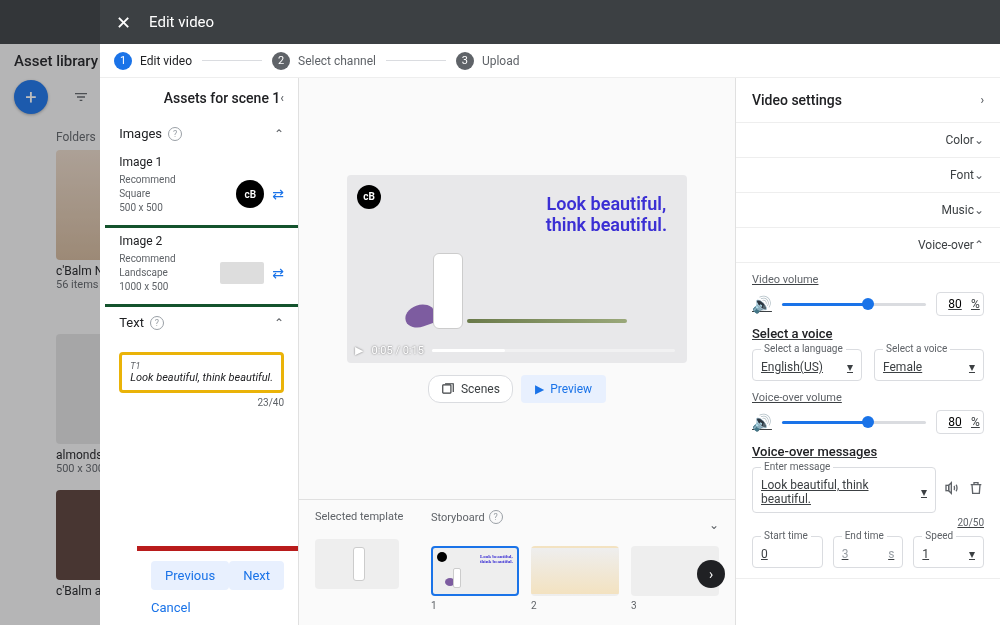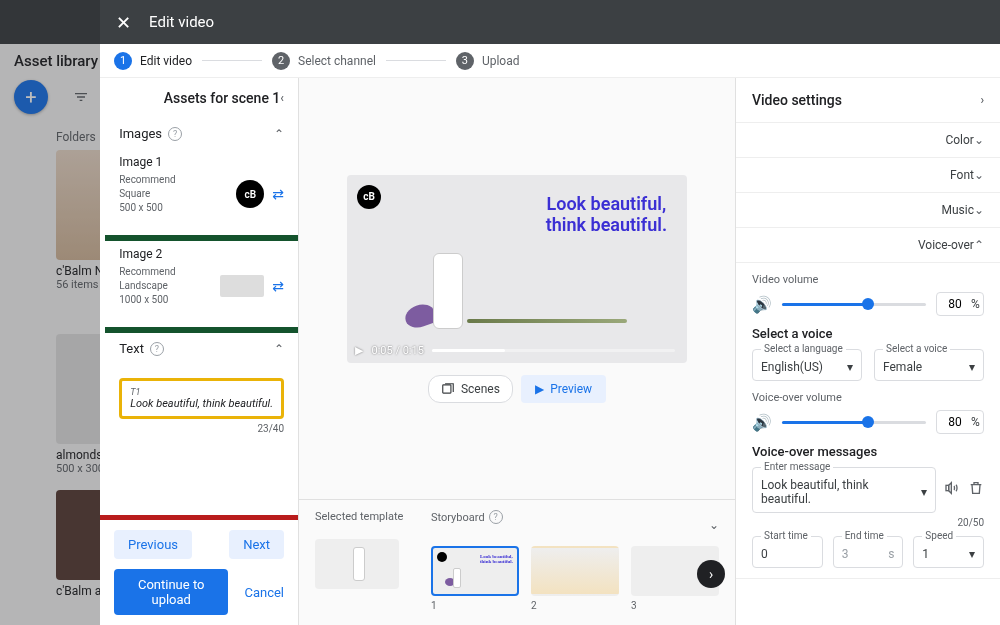--- a/index.html
+++ b/index.html
@@ -37,21 +37,21 @@
 
 .m-body { flex:1; display:flex; overflow:hidden; }
 
 
 .left { width:214px; border-right:1px solid #e0e0e0; display:flex; flex-direction:column;align-items:flex-end; }
 .left-head { padding:12px 14px; display:flex; justify-content:space-between; align-items:center; font-size:14px; font-weight:500; color:#202124; }
 .left-scroll { flex:1; overflow-y:auto; }
 .sec-head { padding:8px 14px; display:flex; align-items:center; gap:6px; font-size:13px; color:#202124; justify-content:space-between; }
 .sec-head .t { display:flex; align-items:center; gap:6px; }
 .help-ic { width:14px; height:14px; border:1px solid #9aa0a6; border-radius:50%; font-size:9px; color:#9aa0a6; display:flex; align-items:center; justify-content:center; }
-.img-block { padding:6px 14px 20px; border-bottom:6px solid #14532d; }
+.img-block { padding:6px 14px 10px; border-bottom:3px solid #14532d; }
 .img-title { font-size:12px; color:#202124; margin-bottom:4px; }
 .img-row { display:flex; align-items:center; justify-content:space-between; }
 .img-meta { font-size:10px; color:#5f6368; line-height:1.4; }
 .img-right { display:flex; align-items:center; gap:8px; }
 .thumb-sm { width:28px; height:28px; border-radius:50%; background:#000; color:#fff; display:flex; align-items:center; justify-content:center; font-size:10px; font-weight:600; }
 .thumb-rect { width:44px; height:22px; background:#ddd; border-radius:2px; }
 .swap-ic { color:#1a73e8; font-size:14px; }
 .text-block { padding:8px 14px; }
 .text-input { border:3px solid #eab308; border-radius:4px; padding:6px 8px; font-size:11px; color:#202124; margin-top:6px;font-style:italic; }
 .text-input .lab { font-size:9px; color:#5f6368; }
@@ -89,21 +89,21 @@
 .story-thumb { width:88px; height:50px; background:#eee; border-radius:4px; border:2px solid transparent; position:relative; overflow:hidden; }
 .story-thumb.sel { border-color:#1a73e8; }
 .story-num { font-size:10px; color:#5f6368; margin-top:4px; }
 .story-next { width:28px; height:28px; border-radius:50%; background:#202124; color:#fff; display:flex; align-items:center; justify-content:center; position:absolute; right:-6px; top:14px; font-size:14px; cursor:pointer; }
 .story-head { display:flex; justify-content:space-between; align-items:center; margin-bottom:6px; }
 
 
 .right { width:284px; display:flex; flex-direction:column; overflow-y:auto; font-size:12px; color:#3c4043; }
 .r-head { padding:14px 16px; display:flex; justify-content:space-between; align-items:center; font-size:14px; font-weight:500; color:#202124; border-bottom:1px solid #eee; }
 .r-sec { padding:10px 16px; border-bottom:1px solid #eee; display:flex; justify-content:flex-end; align-items:center; cursor:pointer; }
-.r-body { padding:10px 16px; border-bottom:1px solid #eee; }
+.r-body { padding:10px 16px; border-bottom:1px solid #eee;text-decoration:underline; }
 .vo-label { font-size:11px; color:#5f6368; margin-bottom:6px; }
 .vol-row { display:flex; align-items:center; gap:10px; }
 .vol-ic { color:#5f6368; font-size:16px; }
 .slider { flex:1; height:3px; background:#dadce0; border-radius:2px; position:relative; }
 .slider .fill { position:absolute; left:0; top:0; bottom:0; background:#1a73e8; border-radius:2px; }
 .slider .knob { position:absolute; top:-5px; width:12px; height:12px; border-radius:50%; background:#1a73e8; transform:translateX(-50%); }
 .vol-box { width:48px; border:1px solid #dadce0; border-radius:4px; padding:4px 6px; display:flex; gap:4px; align-items:center; }
 .vol-box input { border:none; width:24px; font-size:12px; text-align:center; outline:none; }
 .sec-title { font-size:13px; color:#202124; margin:10px 0 8px; font-weight:500; }
 .field-row { display:flex; gap:12px; }
@@ -241,21 +241,20 @@
           <div class="counter">23/40</div>
         </div>
       </div>
 
       <div class="left-foot">
         <div class="pn-row">
           <button class="btn-ghost">Previous</button>
           <button class="btn-ghost">Next</button>
         </div>
         <div class="cta-row">
-          <button class="btn-primary">Continue to upload</button>
           <span class="btn-link">Cancel</span>
         </div>
       </div>
     </div>
 
     <div class="center">
       <div class="preview-area">
         <div class="video">
           <div class="logo">cB</div>
           <div class="headline">

